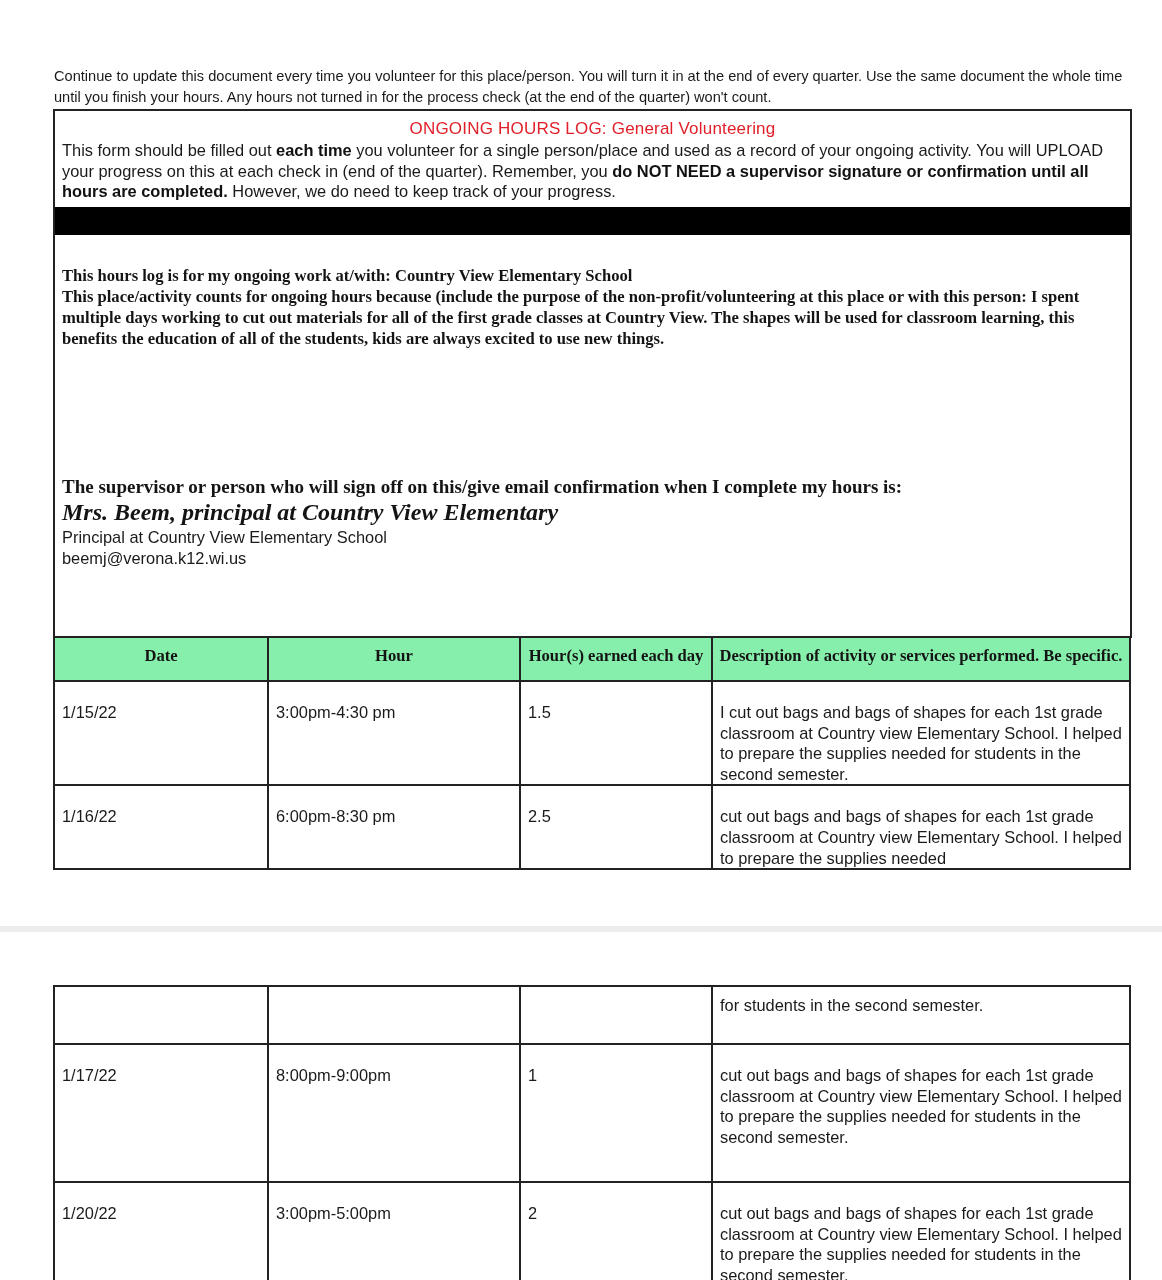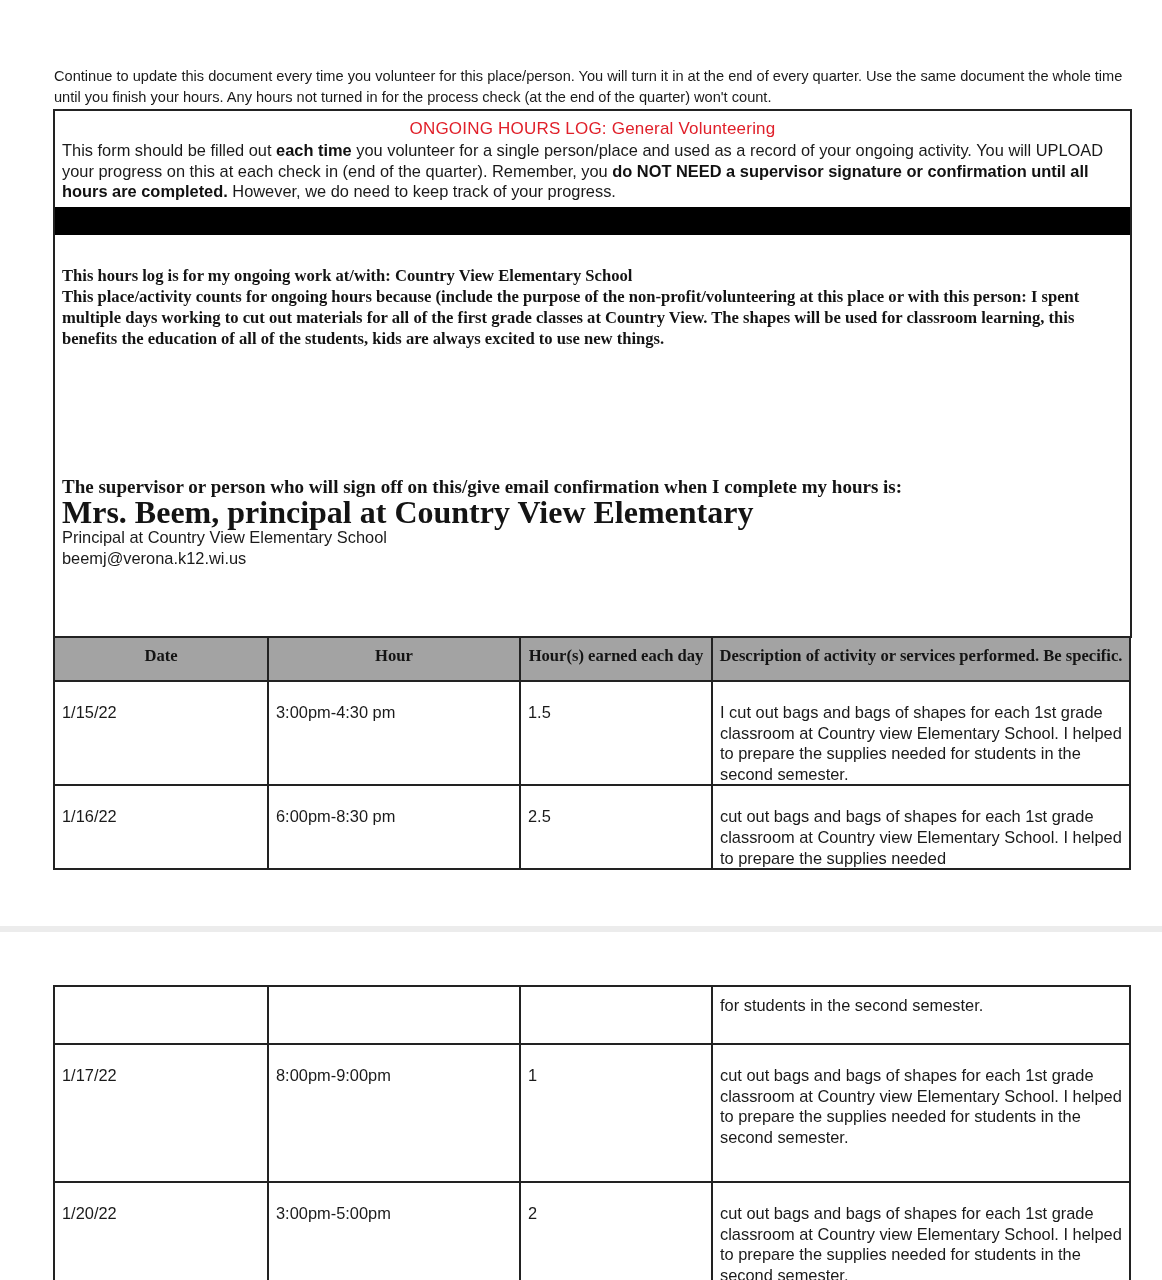--- a/index.html
+++ b/index.html
@@ -70,21 +70,21 @@
       font-size: 16.6px;
       line-height: 21px;
     }
     .supervisor-block {
       position: absolute;
       left: 7px;
       top: 365px;
       width: 1062px;
     }
     .sup-label { font-size: 19px; line-height: 21px; }
-    .sup-name { font-size: 32px; line-height: 30px; }
+    .sup-name { font-size: 24px; line-height: 30px; font-style: italic; }
     .contact-label { font-size: 16.6px; line-height: 21px; }
     .contact-line {
       font-family: "Liberation Sans", sans-serif;
       font-size: 16.4px;
       line-height: 20.6px;
       color: #1a1a1a;
     }
 
     table.log {
       position: absolute;
@@ -97,21 +97,21 @@
       border: 2px solid #222;
       vertical-align: top;
       padding: 20px 6px 0 7px;
       font-size: 16.4px;
       line-height: 20.6px;
       color: #1a1a1a;
       font-family: "Liberation Sans", sans-serif;
       text-align: left;
     }
     table.log th {
-      background: #a3a3a3;
+      background: #86efac;
       font-family: "Liberation Serif", "DejaVu Serif", serif;
       font-weight: bold;
       font-size: 16.6px;
       text-align: center;
       padding: 8px 6px 4px 6px;
       color: #141414;
       height: 44px;
       box-sizing: border-box;
     }
     #table1 { top: 636px; }

